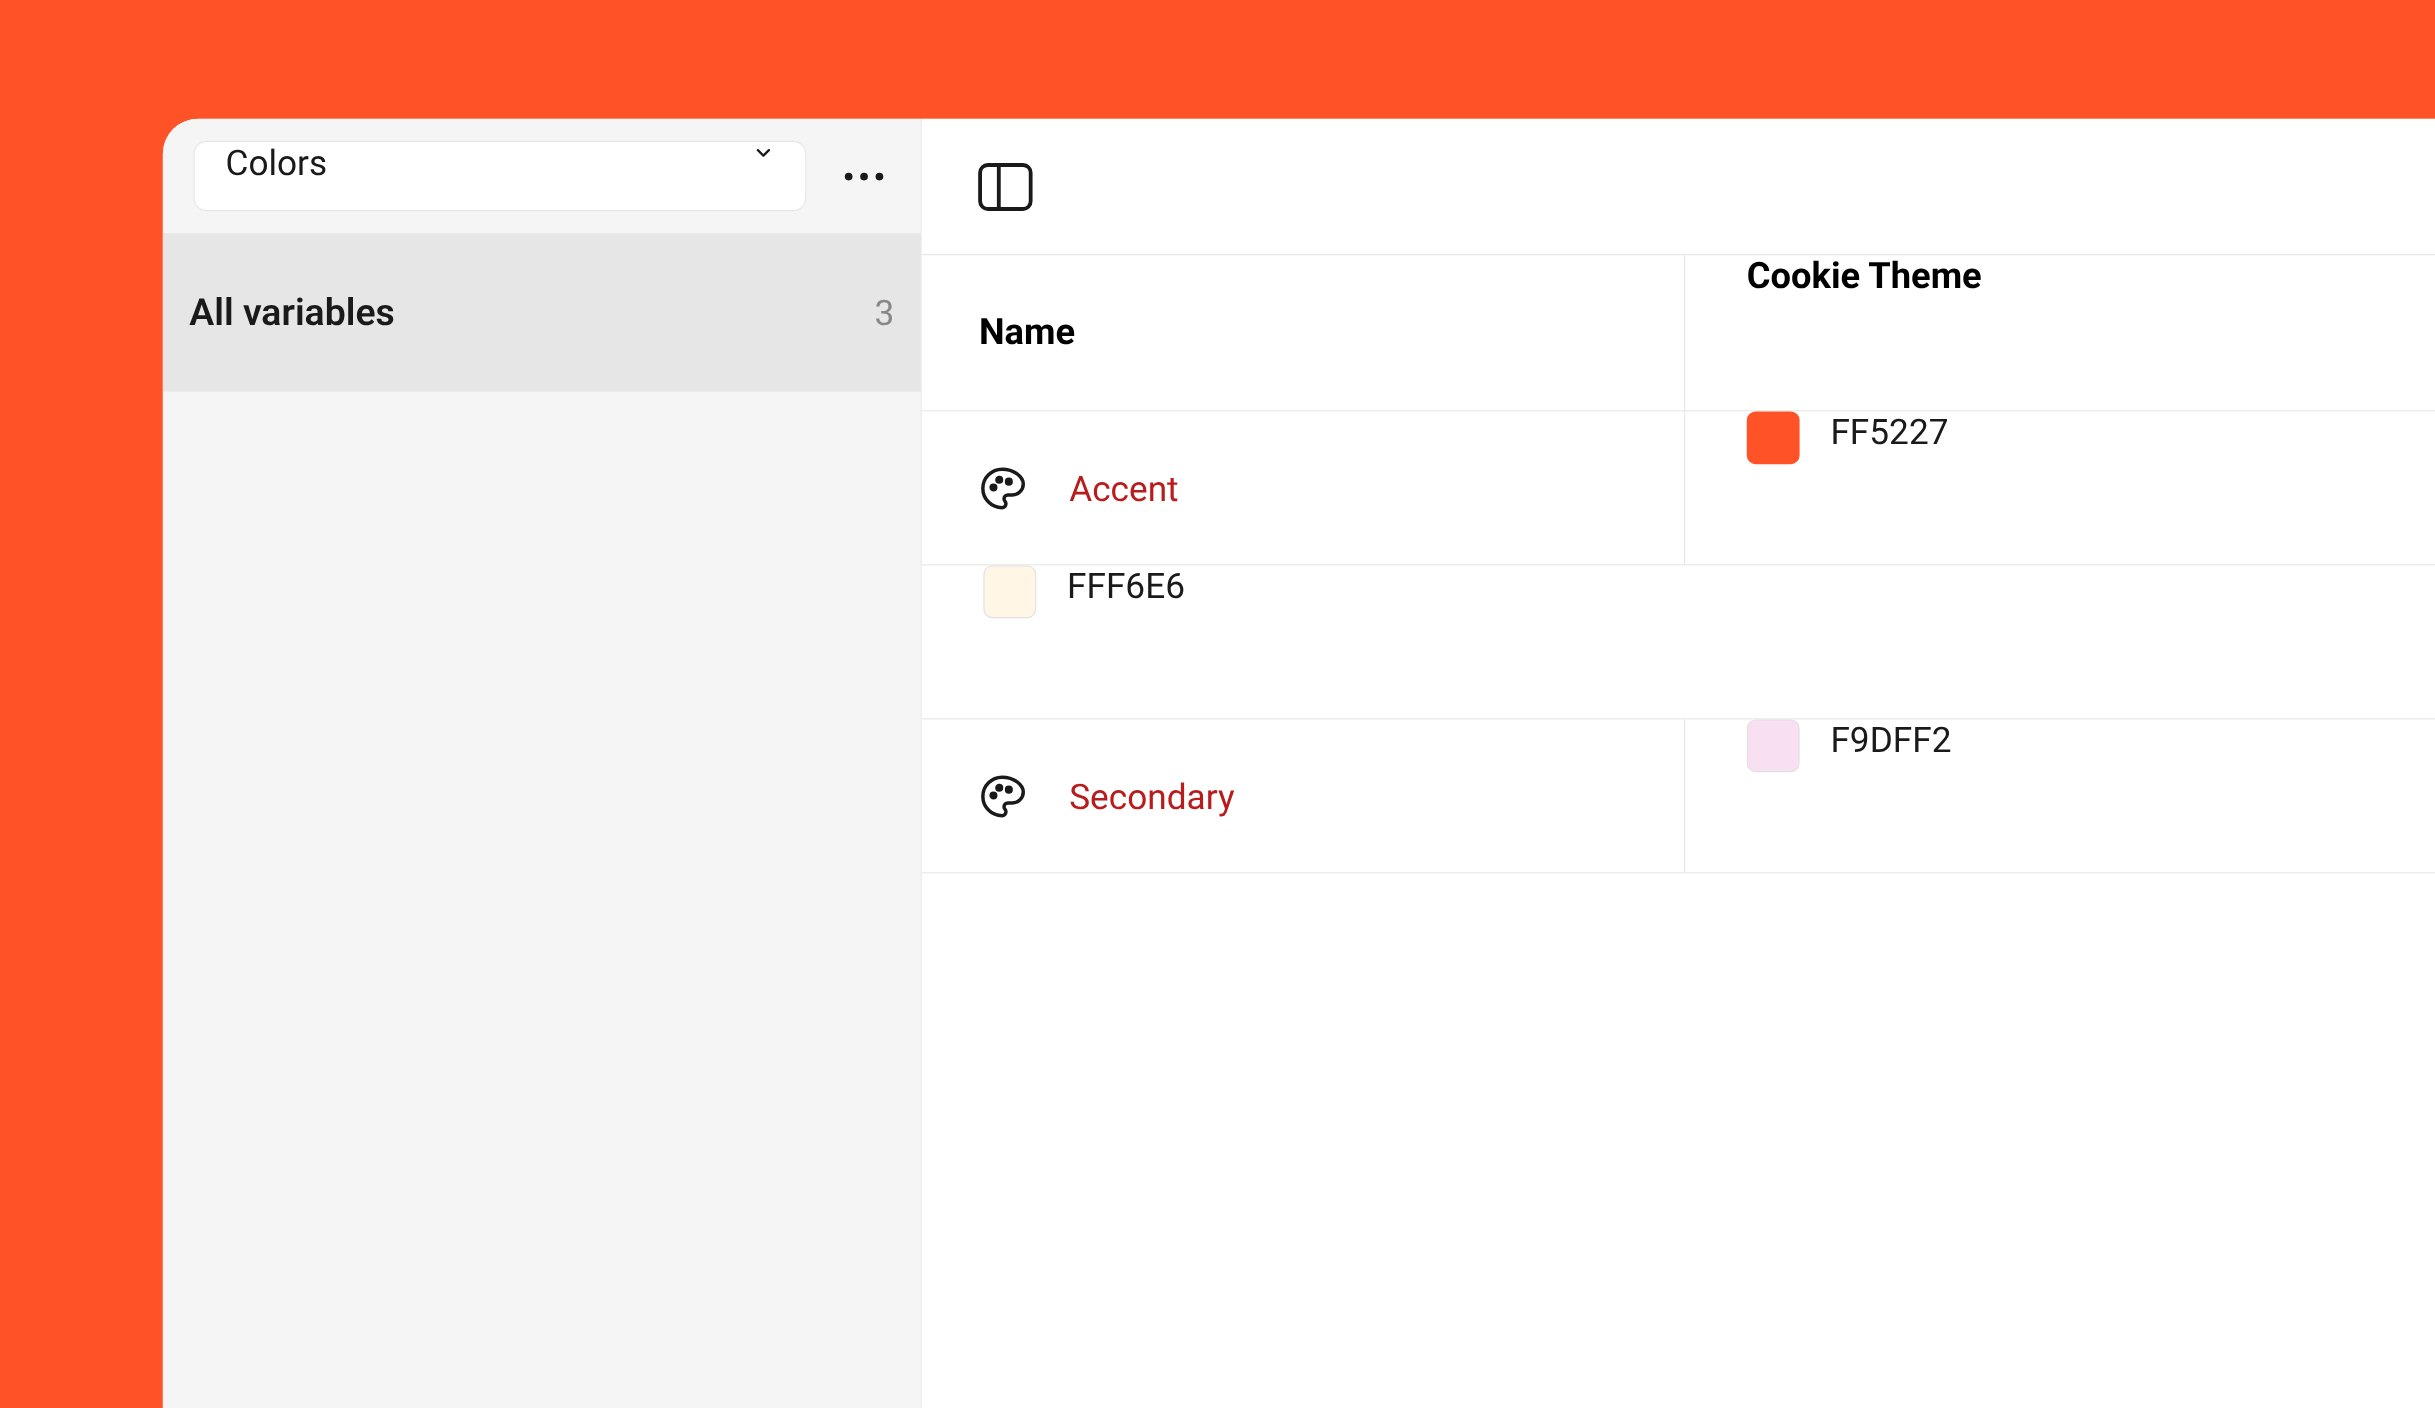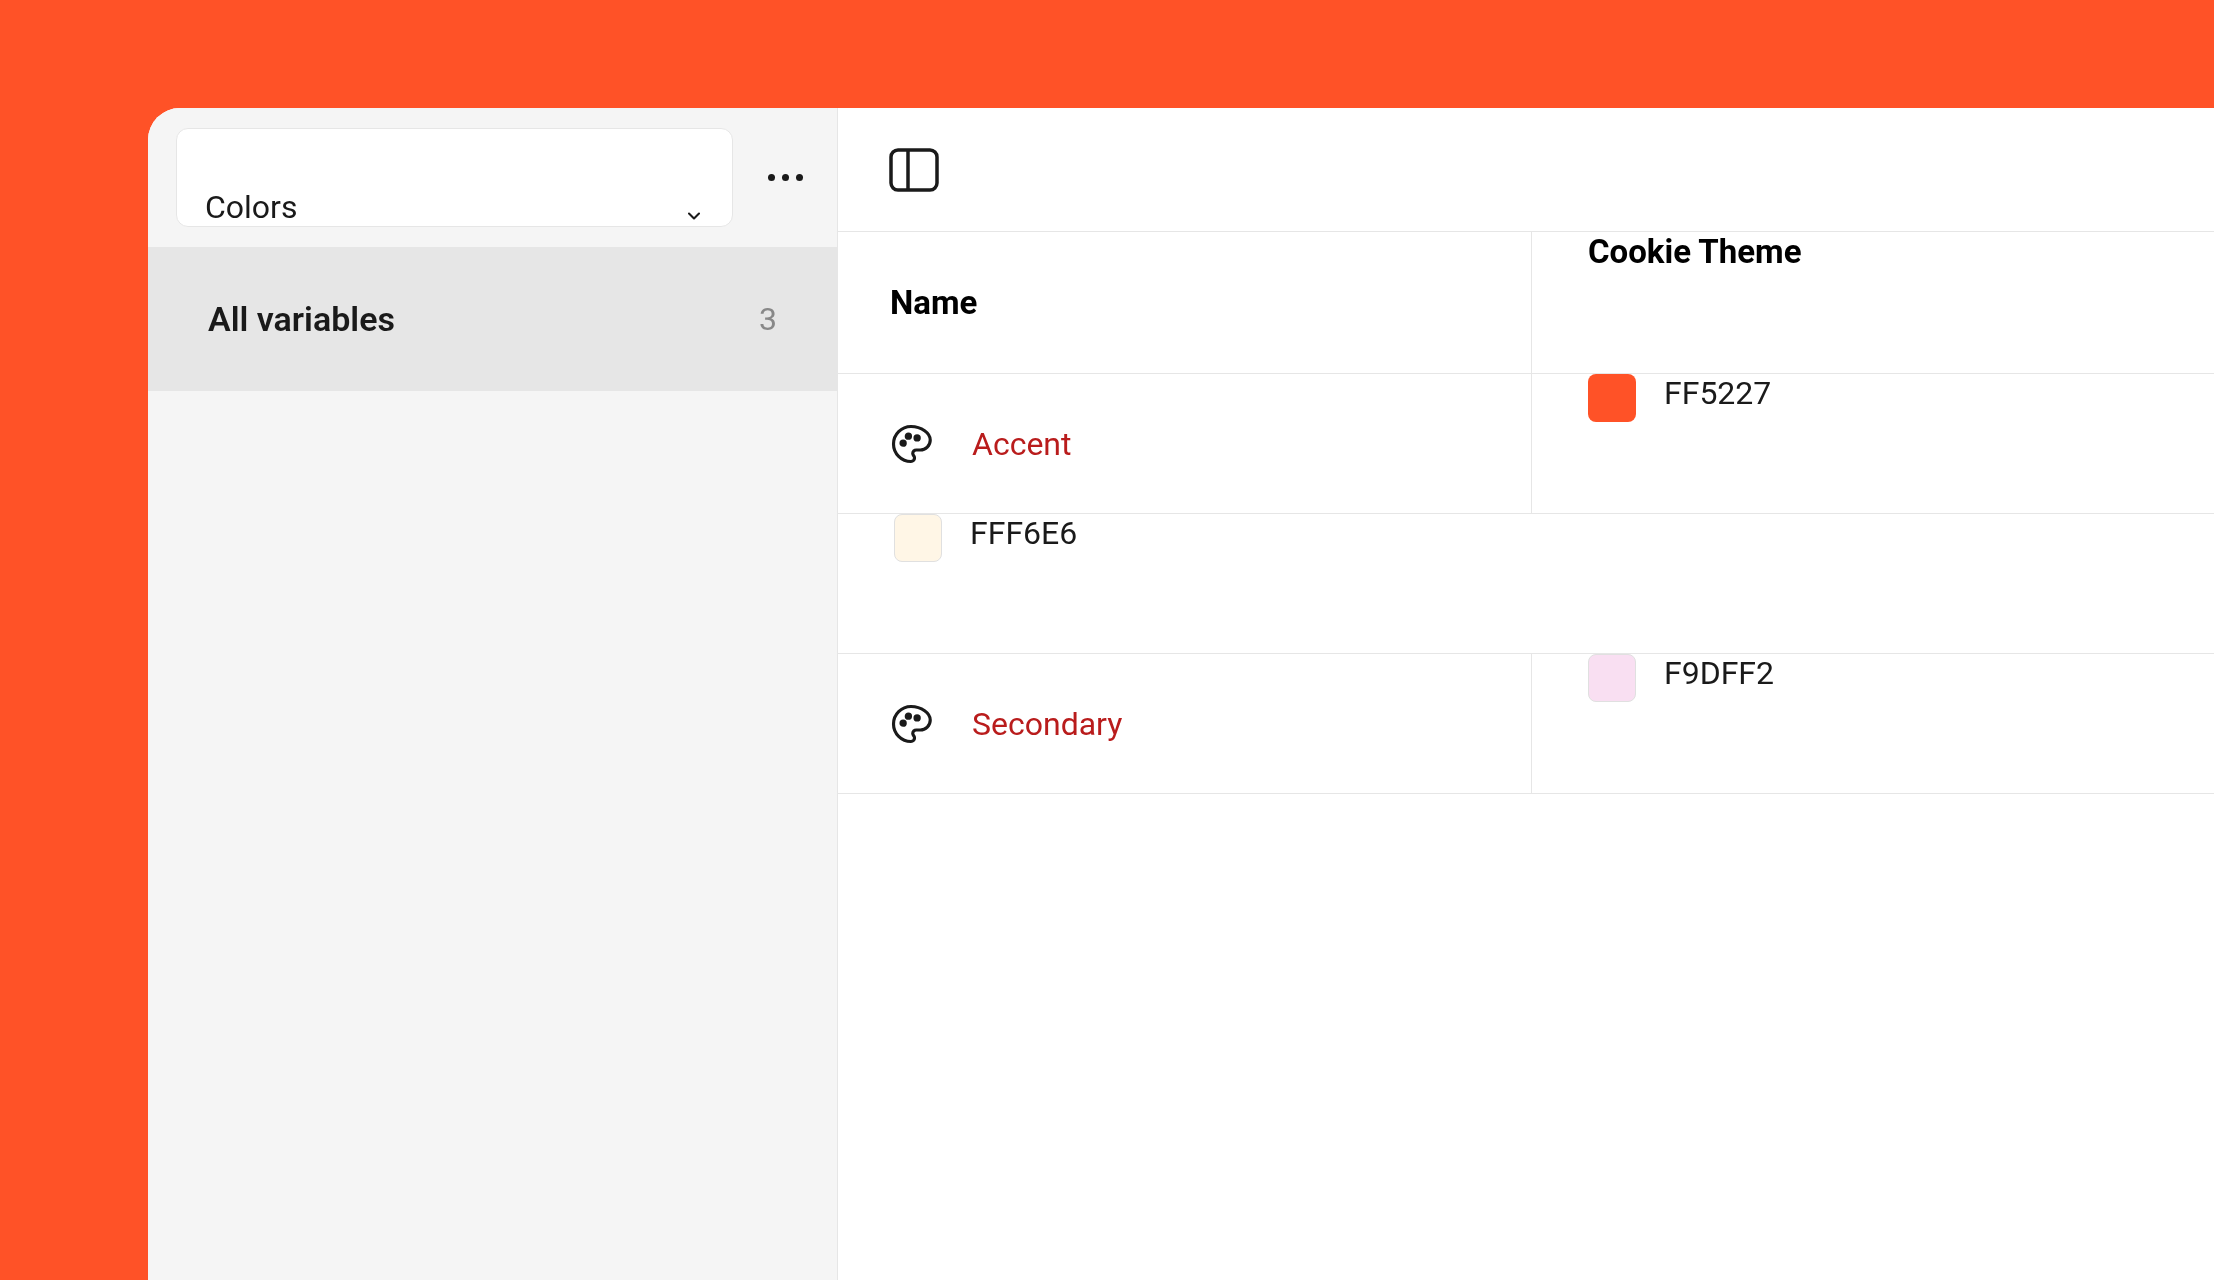--- a/index.html
+++ b/index.html
@@ -31,26 +31,26 @@
     flex-direction: column;
   }
   .sidebar-top {
     display: flex;
     align-items: center;
     padding: 20px 24px 20px 28px;
     gap: 24px;
   }
   .collection-dropdown {
     flex: 1;
-    height: 99px;
+    height: 64px;
     background: #ffffff;
     border: 1.5px solid #e6e6e6;
     border-radius: 12px;
     display: flex;
-    align-items: flex-end;
+    align-items: flex-start;
     justify-content: space-between;
     padding: 0 28px;
     cursor: pointer;
   }
   .collection-dropdown .label {
     font-size: 32px;
     font-weight: 400;
     color: #1a1a1a;
   }
   .chevron {
@@ -74,21 +74,21 @@
     width: 7px;
     height: 7px;
     background: #1a1a1a;
     border-radius: 50%;
   }
   .sidebar-item {
     height: 144px;
     display: flex;
     align-items: center;
     justify-content: space-between;
-    padding: 0 60px;
+    padding: 0 24px;
     cursor: pointer;
   }
   .sidebar-item.selected {
     background: #e6e6e6;
   }
   .sidebar-item .item-label {
     font-size: 34px;
     font-weight: 600;
     color: #1a1a1a;
   }

